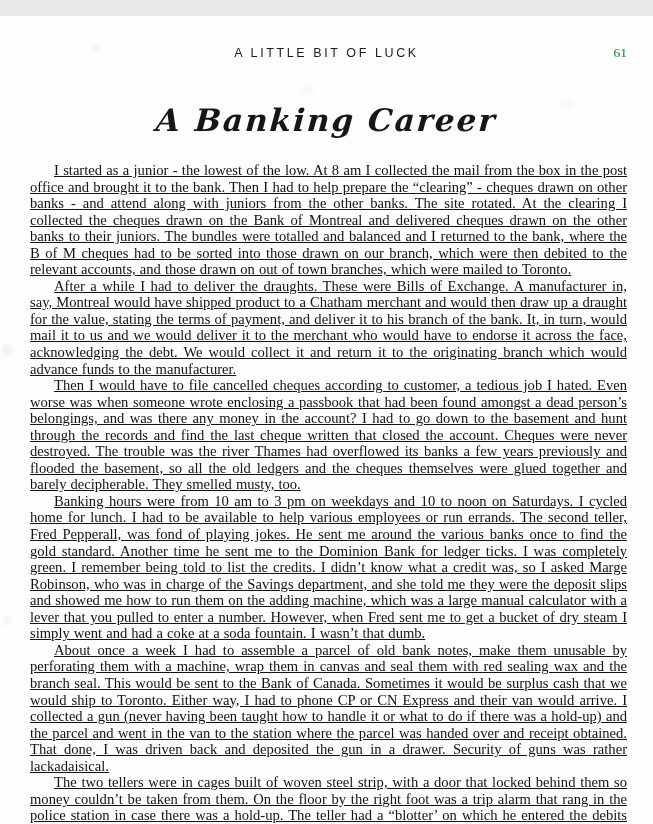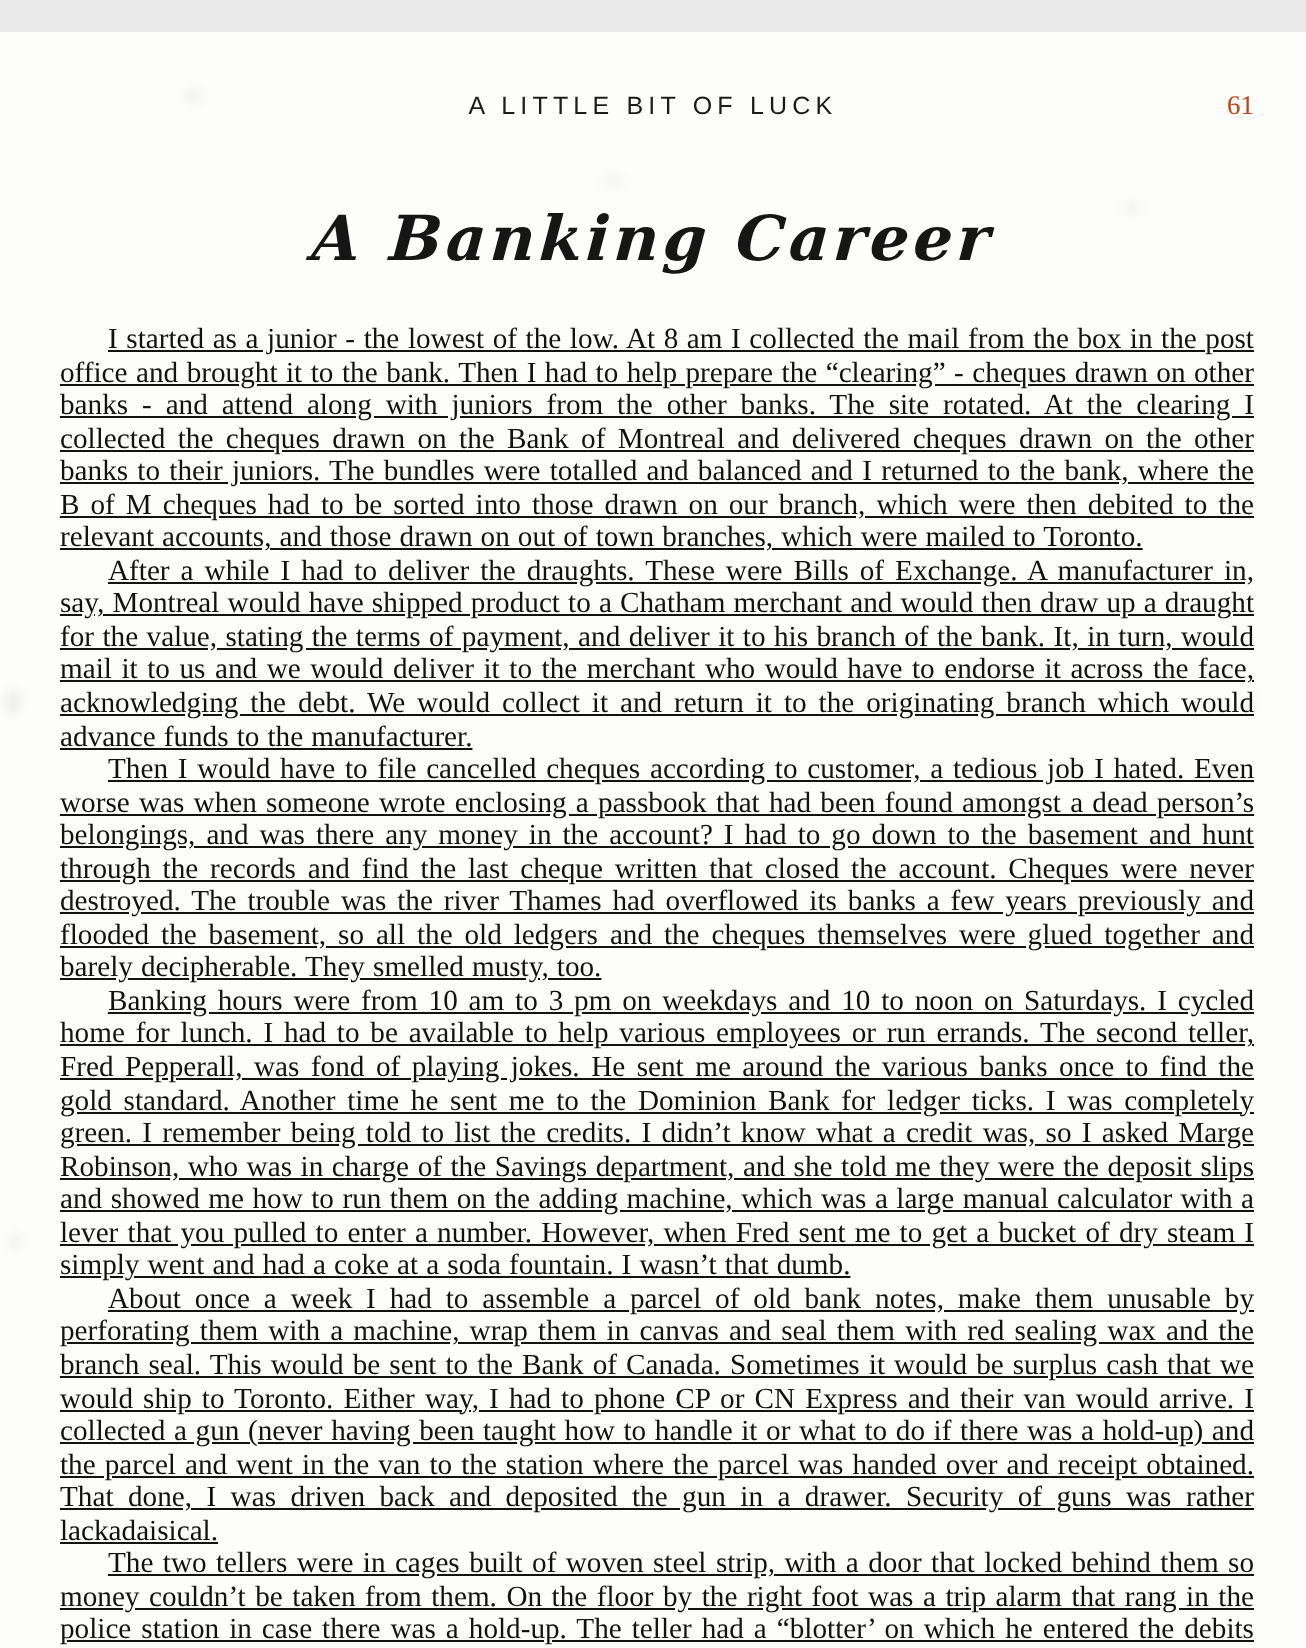--- a/index.html
+++ b/index.html
@@ -47,21 +47,21 @@
     font-weight: 400;
     letter-spacing: 2.6px;
     color: #1c1c1c;
   }
   .page-number {
     position: absolute;
     right: 26px;
     top: -1px;
     font-family: "Liberation Serif", serif;
     font-size: 13.5px;
-    color: #c2410c;
+    color: #15803d;
   }
   .chapter-title {
     position: absolute;
     top: 86px;
     left: 0;
     right: 0;
     margin: 0;
     text-align: center;
     font-family: "DejaVu Serif", serif;
     font-style: italic;

